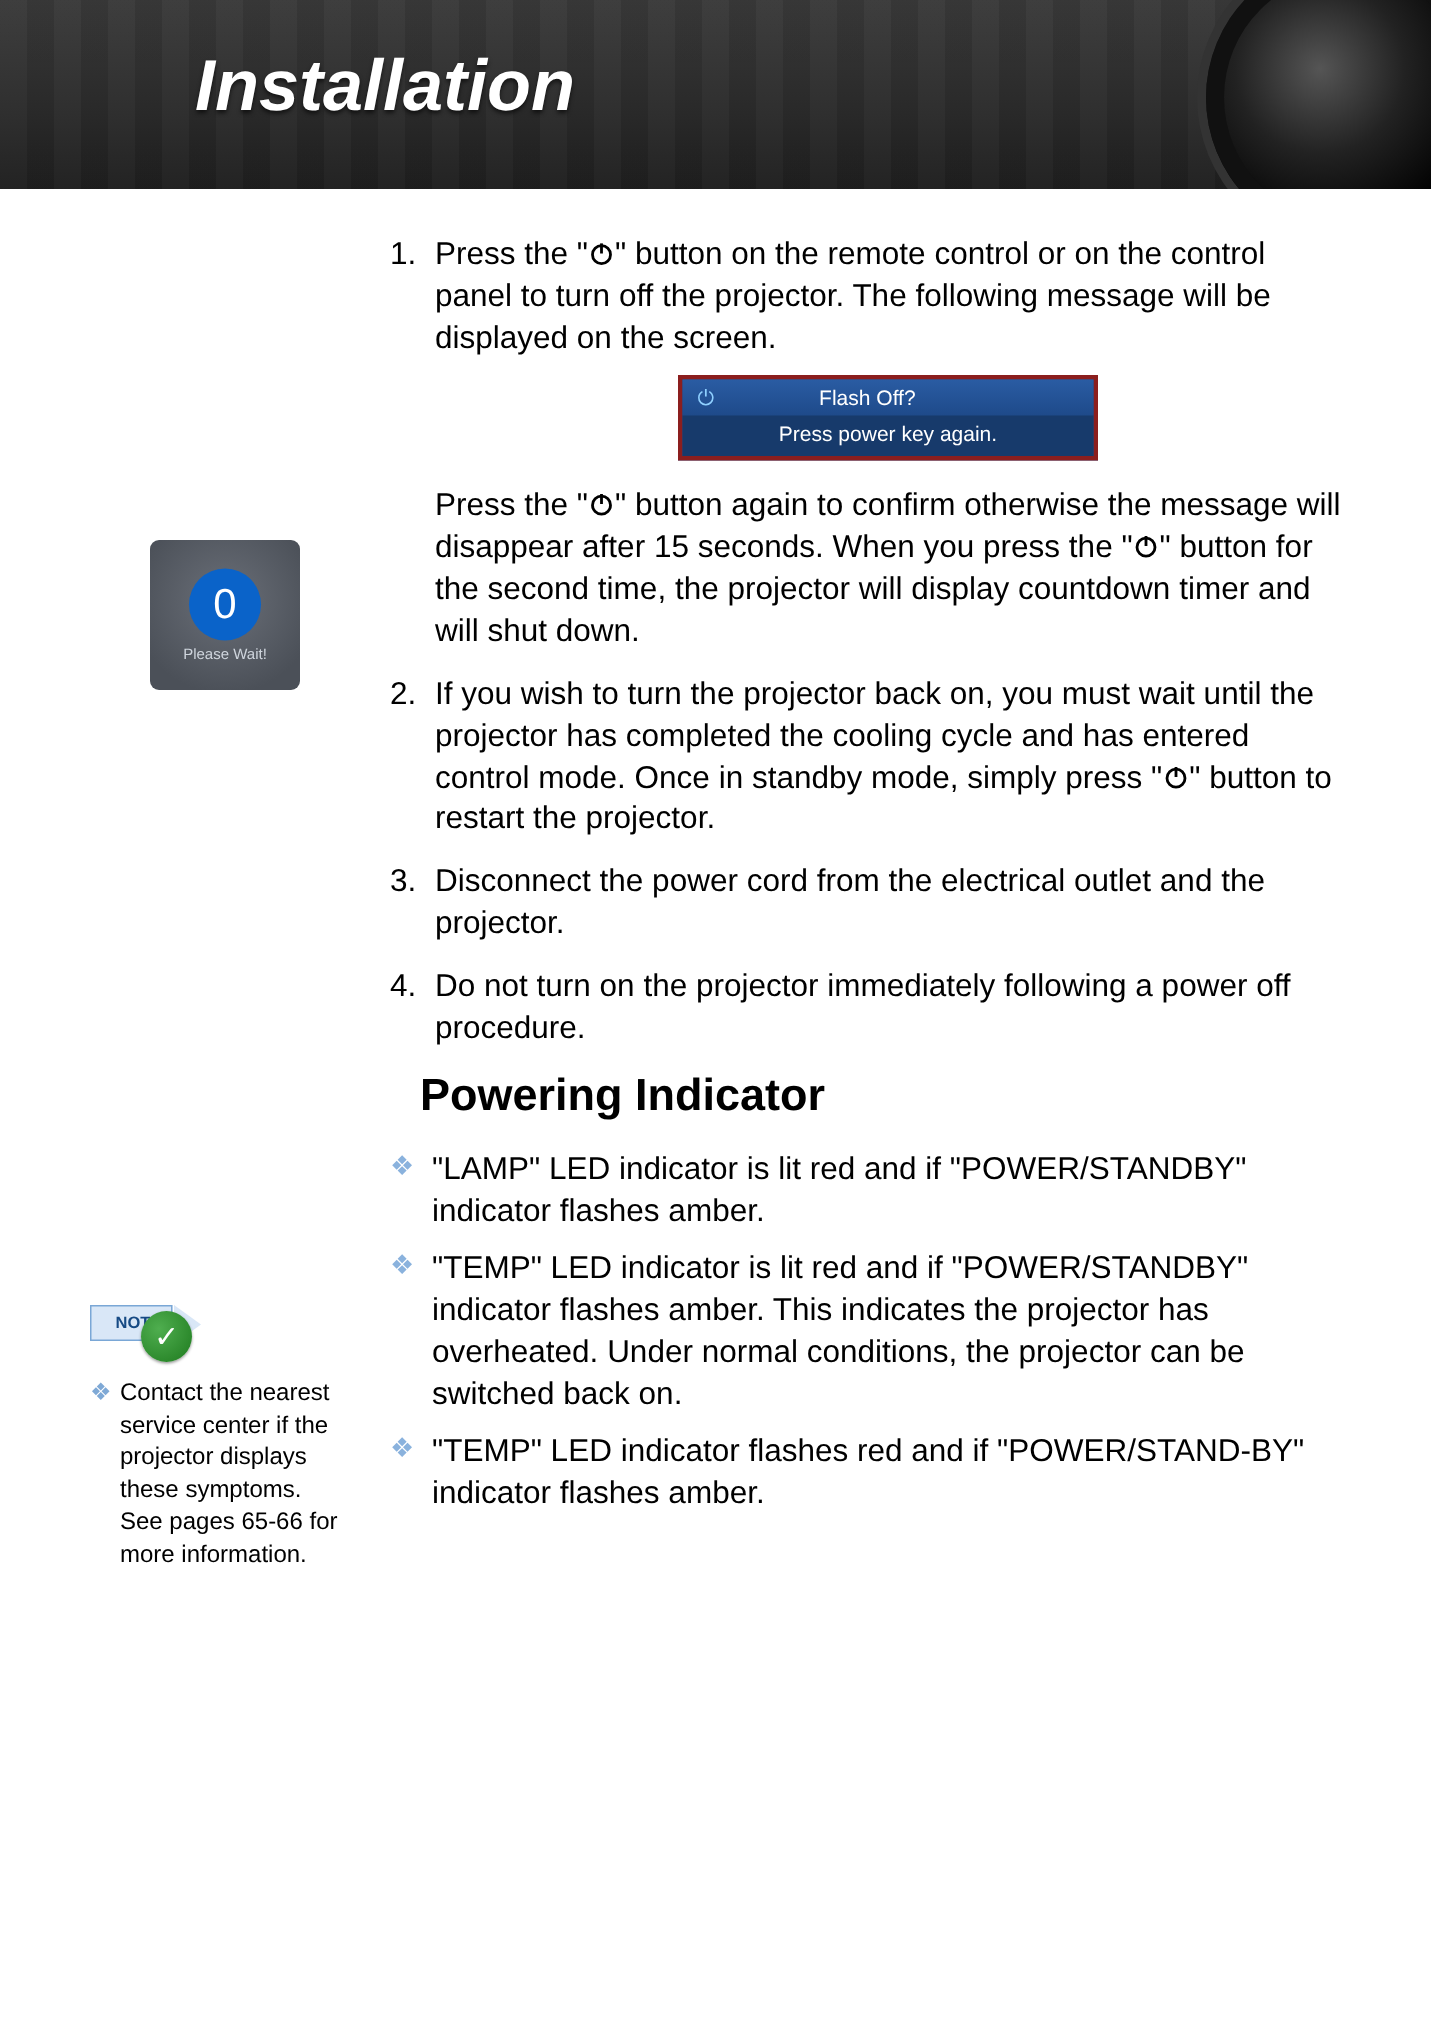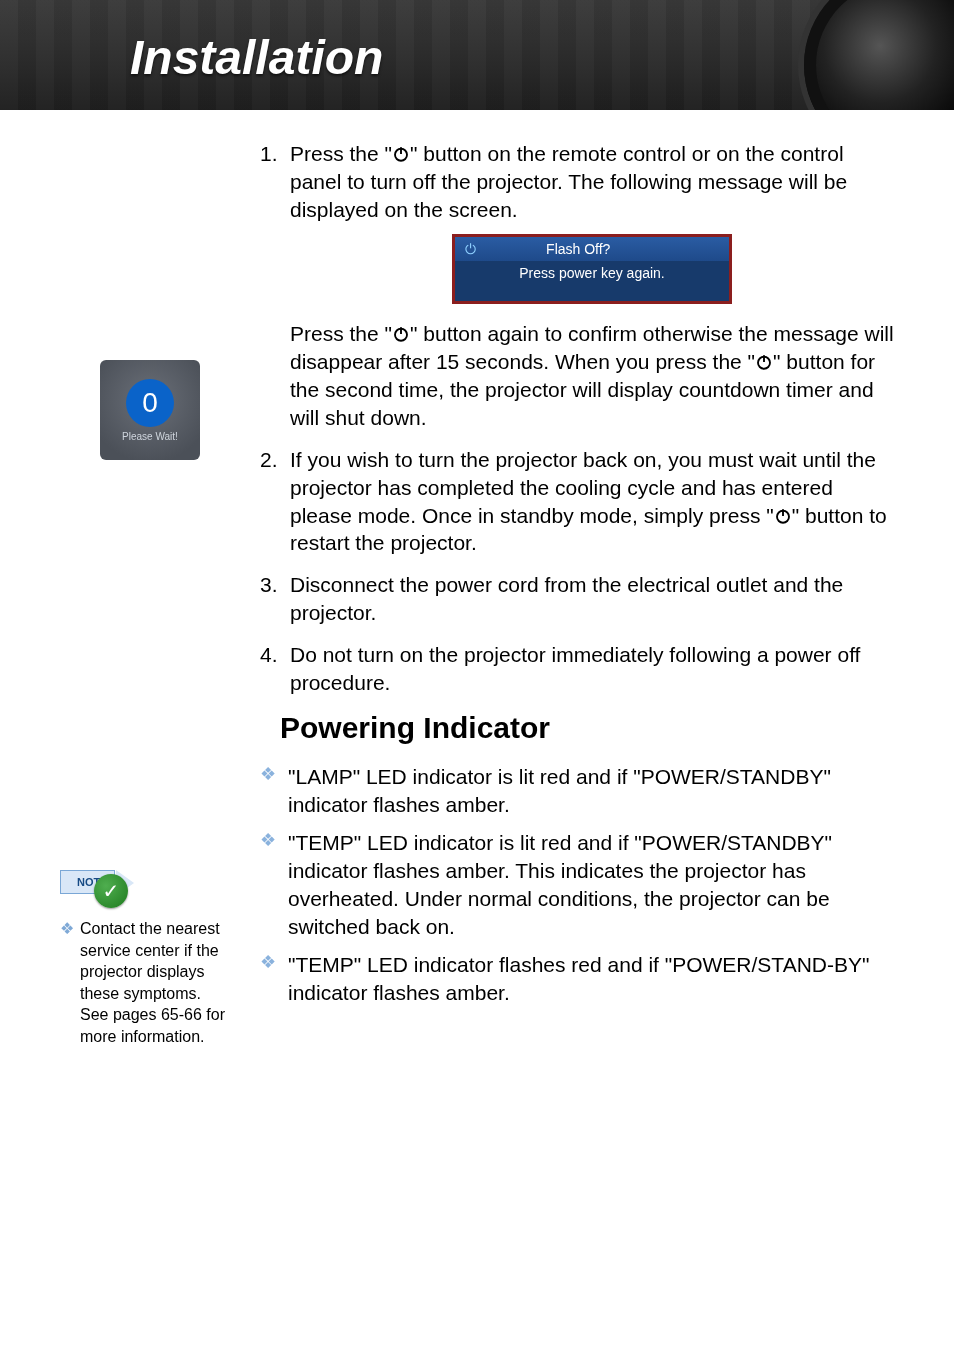--- a/index.html
+++ b/index.html
@@ -3,21 +3,21 @@
 <meta charset="utf-8">
 <style>
   * { box-sizing: border-box; margin: 0; padding: 0; }
   html, body { width: 954px; background: #fff; font-family: Arial, Helvetica, sans-serif; color: #000; }
   .page { width: 954px; position: relative; padding-bottom: 30px; }
 
   
   .header-banner {
     position: relative;
     width: 100%;
-    height: 110px;
+    height: 126px;
     background: linear-gradient(to bottom, #3a3a3a 0%, #2b2b2b 60%, #1f1f1f 100%);
     overflow: hidden;
   }
   .header-banner::before {
     content: "";
     position: absolute; inset: 0;
     background-image: repeating-linear-gradient(to right, rgba(255,255,255,0.02) 0 18px, rgba(0,0,0,0.05) 18px 36px);
   }
   .header-title {
     position: absolute;
@@ -85,21 +85,21 @@
   .osd-row1 {
     display: flex;
     align-items: center;
     gap: 70px;
     padding: 3px 10px;
     background: linear-gradient(to bottom, #2a5ca3, #1e4a8a);
   }
   .osd-row1 .osd-icon { color: #8fd0ff; }
   .osd-row2 {
     text-align: center;
-    padding: 3px 0 18px;
+    padding: 3px 0 5px;
     background: #173a6b;
   }
 
   
   .sidebar {
     position: absolute;
     left: 60px;
     width: 180px;
   }
   .please-wait {
@@ -231,21 +231,21 @@
                 <line x1="12" y1="3" x2="12" y2="12" stroke="#000" stroke-width="2.5"></line>
               </svg></span><span>" button again to confirm otherwise the message will disappear after 15 seconds. When you press the "</span><span class="power-icon"><svg viewBox="0 0 24 24">
                 <circle cx="12" cy="13" r="8" fill="none" stroke="#000" stroke-width="2.5"></circle>
                 <line x1="12" y1="3" x2="12" y2="12" stroke="#000" stroke-width="2.5"></line>
               </svg></span><span>" button for the second time, the projector will display countdown timer and will shut down.</span>
         </div>
       </li>
 
       <li>
         <div class="para2">
-          <span>If you wish to turn the projector back on, you must wait until the projector has completed the cooling cycle and has entered please mode. Once in standby mode, simply press "</span><span class="power-icon"><svg viewBox="0 0 24 24">
+          <span>If you wish to turn the projector back on, you must wait until the projector has completed the cooling cycle and has entered control mode. Once in standby mode, simply press "</span><span class="power-icon"><svg viewBox="0 0 24 24">
                 <circle cx="12" cy="13" r="8" fill="none" stroke="#000" stroke-width="2.5"></circle>
                 <line x1="12" y1="3" x2="12" y2="12" stroke="#000" stroke-width="2.5"></line>
               </svg></span><span>" button to restart the projector.</span>
         </div>
       </li>
 
       <li>Disconnect the power cord from the electrical outlet and the projector.</li>
       <li>Do not turn on the projector immediately following a power off procedure.</li>
     </ol>
 

